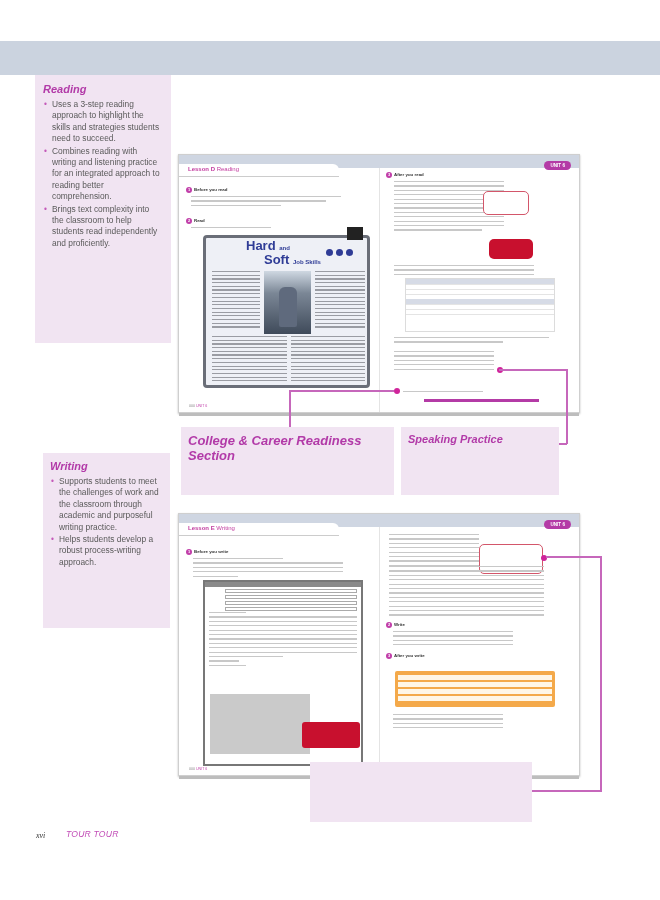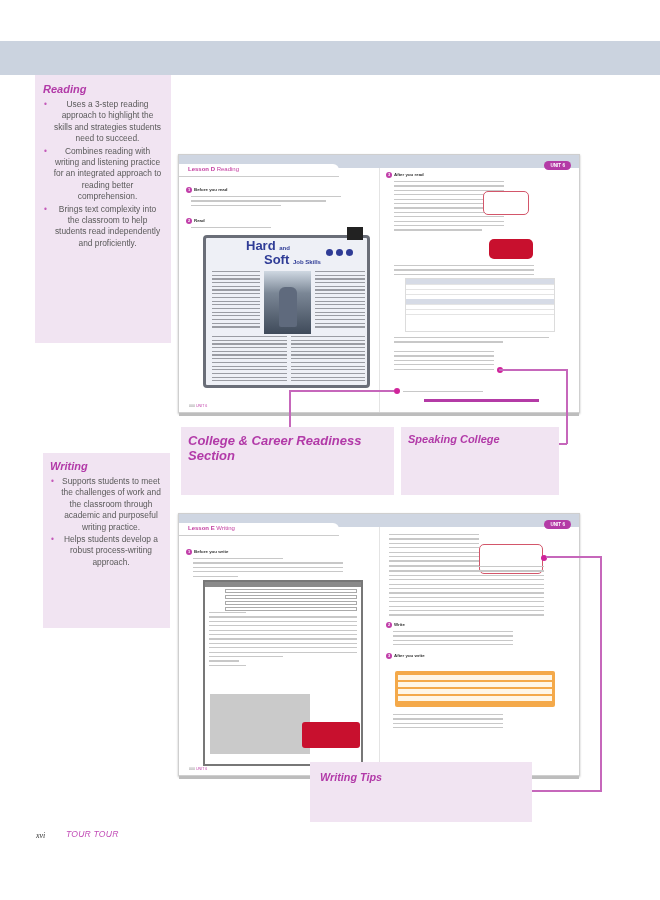--- a/index.html
+++ b/index.html
@@ -4,21 +4,21 @@
 <style>
   * { box-sizing: border-box; margin: 0; padding: 0; }
   html, body { width: 660px; height: 900px; background: #ffffff; overflow: hidden; }
   body { position: relative; font-family: "Liberation Sans", sans-serif; color: #555; }
 
   .top-band { position: absolute; left: 0; top: 41px; width: 660px; height: 34px; background: #cbd3df; }
 
   .callout { position: absolute; background: #f1e4f2; }
   .callout h3 { font-family: "Liberation Sans", sans-serif; font-style: italic; font-weight: bold; color: #b23aa8; font-size: 11px; margin-bottom: 4px; }
   .callout p { font-size: 8.4px; line-height: 11.5px; color: #5a5a5a; }
-  .callout ul { list-style: none; text-align: center; }
+  .callout ul { list-style: none; }
   .callout li { font-size: 8.4px; line-height: 11.4px; color: #5a5a5a; padding-left: 9px; position: relative; margin-bottom: 1px; }
   .callout li::before { content: "•"; position: absolute; left: 1px; color: #c45aba; }
 
   #reading-box { left: 35px; top: 75px; width: 136px; height: 268px; padding: 8px 8px; }
   #writing-box { left: 43px; top: 453px; width: 127px; height: 175px; padding: 7px 7px; }
   #ccr-box { left: 181px; top: 427px; width: 213px; height: 68px; padding: 6px 7px; }
   #speak-box { left: 401px; top: 427px; width: 158px; height: 68px; padding: 6px 7px; }
   #tips-box { left: 310px; top: 762px; width: 222px; height: 60px; padding: 9px 10px; }
   #ccr-box h3 { font-size: 13px; }
   #ccr-box p, #speak-box p { font-size: 8.3px; line-height: 11.3px; }
@@ -253,21 +253,21 @@
 <div class="connector" style="left:289px;top:390px;width:105px;height:1.5px;"></div>
 <div class="connector" style="left:499px;top:369px;width:68px;height:1.5px;"></div>
 <div class="connector" style="left:566px;top:369px;width:1.5px;height:75px;"></div>
 <div class="connector" style="left:519px;top:443px;width:48px;height:1.5px;"></div>
 
 <div class="callout" id="ccr-box">
   <h3>College &amp; Career Readiness Section</h3>
 </div>
 
 <div class="callout" id="speak-box">
-  <h3>Speaking College</h3>
+  <h3>Speaking Practice</h3>
 </div>
 
 <div class="spread" id="spread-writing">
   <div class="band"></div>
   <div class="lesson-tab"></div>
   <div class="lesson-title">
     <b>Lesson E</b>
     <span>Writing</span>
   </div>
   <div class="unit-pill">UNIT 6</div>
@@ -356,17 +356,16 @@
   <div style="position:absolute;left:225px;top:248px;width:125px;height:3px;background:#b43ba6;"></div>
   <div class="pagefoot" style="left:10px;">000 <span class="pink">UNIT 6</span></div>
   <div class="bottom-bar"></div>
 </div>
 
 <div class="connector" style="left:546px;top:556px;width:55px;height:1.5px;"></div>
 <div class="connector" style="left:600px;top:556px;width:1.5px;height:234px;"></div>
 <div class="connector" style="left:532px;top:790px;width:70px;height:1.5px;"></div>
 
 <div class="callout" id="tips-box">
-  <h3>Writing Tips</h3>
 </div>
 
 <div id="page-num">xvi</div>
 <div id="unit-tour">TOUR TOUR</div>
 
 </body></html>

